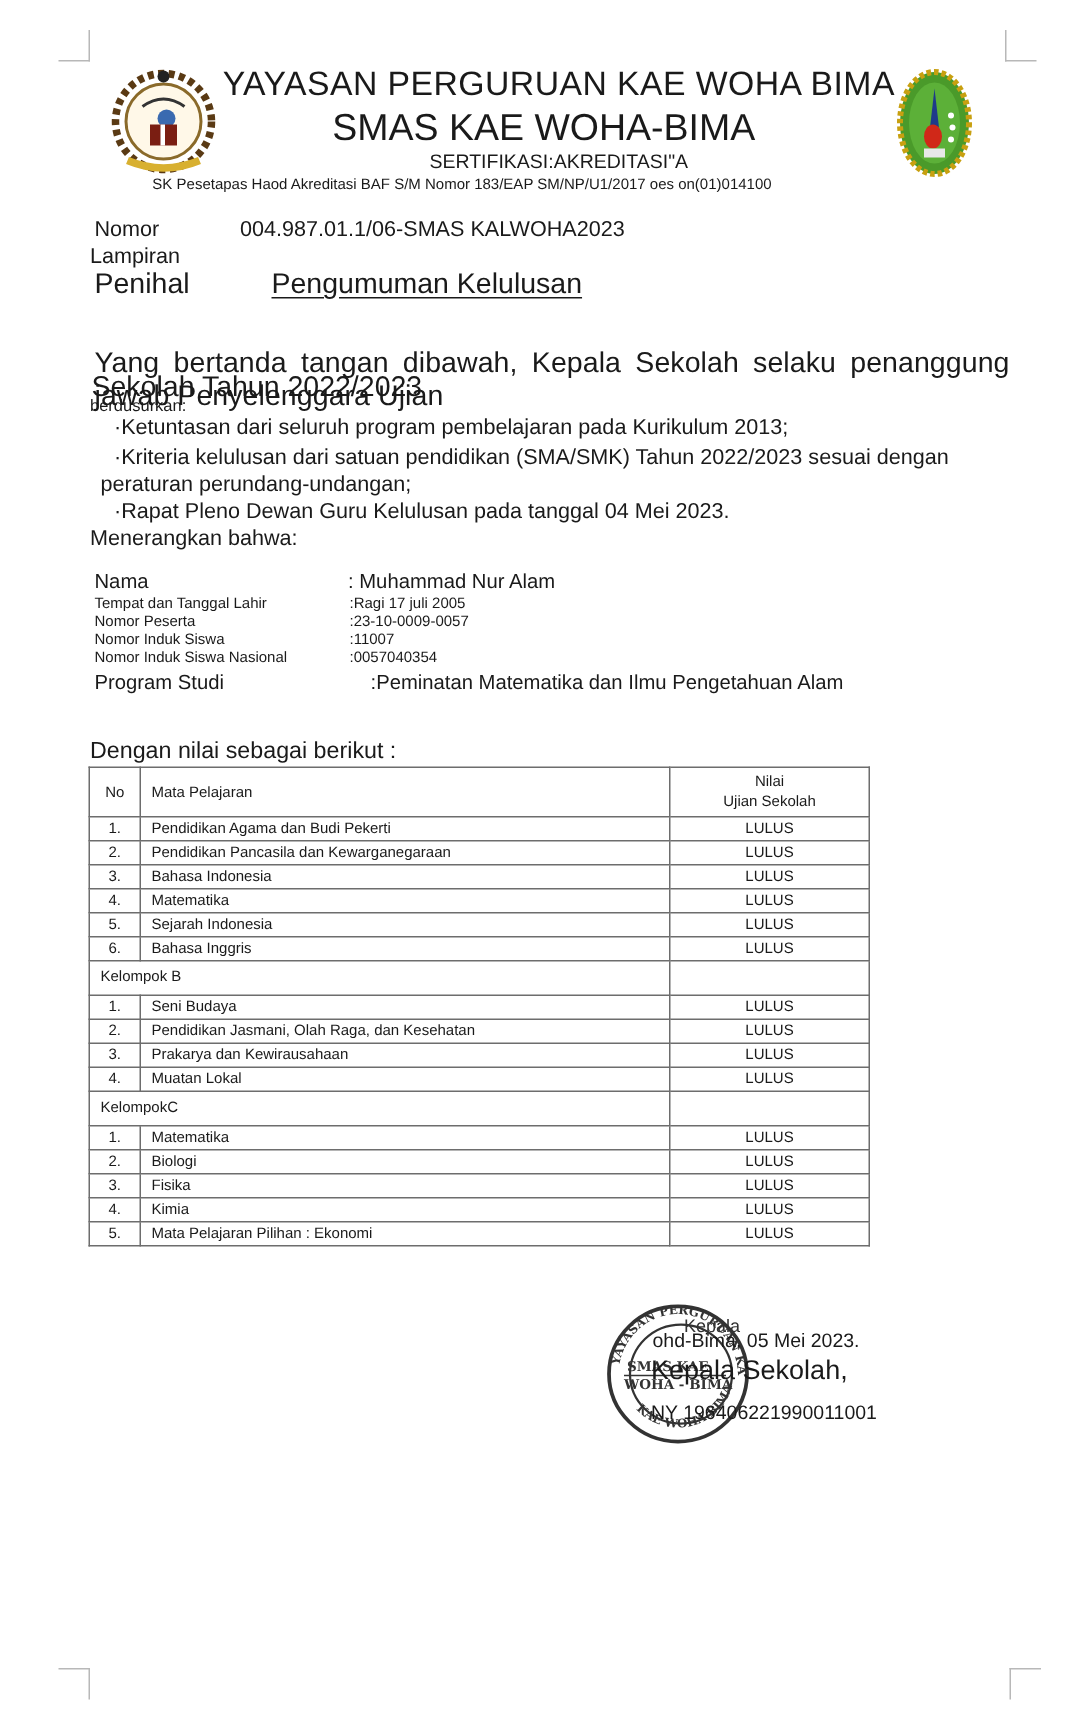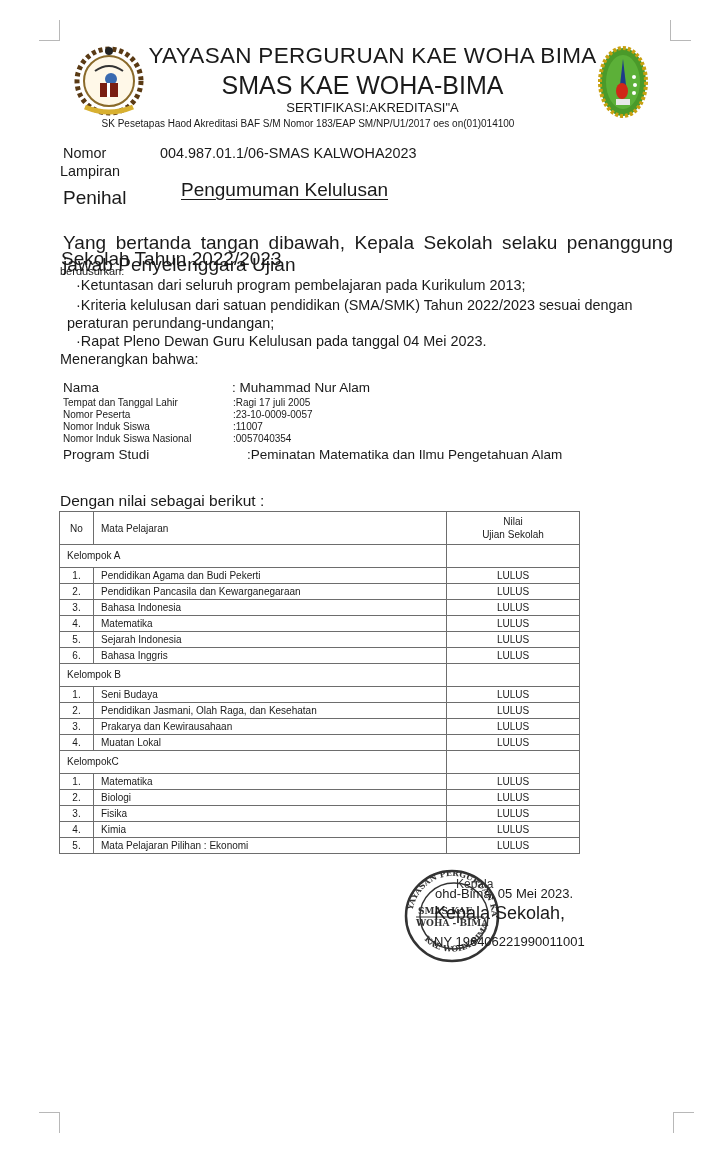--- a/index.html
+++ b/index.html
@@ -65,21 +65,21 @@
 </div>
 
 <div class="abs h1">YAYASAN PERGURUAN KAE WOHA BIMA</div>
 <div class="abs h2">SMAS KAE WOHA-BIMA</div>
 <div class="abs h3">SERTIFIKASI:AKREDITASI"A</div>
 <div class="abs h4">SK Pesetapas Haod Akreditasi BAF S/M Nomor 183/EAP SM/NP/U1/2017 oes on(01)014100</div>
 
 <div class="abs body14" style="left:63px;top:145px;">Nomor</div>
 <div class="abs body14" style="left:160px;top:145px;">004.987.01.1/06-SMAS KALWOHA2023</div>
 <div class="abs body14" style="left:60px;top:163px;">Lampiran</div>
-<div class="abs" style="left:63px;top:179px;font-size:19px;margin-top:8px;">Penihal</div>
+<div class="abs" style="left:63px;top:179px;font-size:19px;">Penihal</div>
 <div class="abs" style="left:181px;top:179px;font-size:19px;text-decoration:underline;text-underline-offset:3px;">Pengumuman Kelulusan</div>
 
 <div class="abs body13" style="left:63px;top:232px;width:610px;text-align:justify;letter-spacing:0.05px;">Yang bertanda tangan dibawah, Kepala Sekolah selaku penanggung jawab Penyelenggara Ujian</div>
 <div class="abs body13" style="left:61px;top:248px;">Sekolah Tahun 2022/2023</div>
 <div class="abs" style="left:60px;top:265px;font-size:11px;">berdusurkan:</div>
 <div class="abs body14" style="left:76px;top:277px;text-align:center;">·Ketuntasan dari seluruh program pembelajaran pada Kurikulum 2013;</div>
 <div class="abs body14" style="left:76px;top:297px;">·Kriteria kelulusan dari satuan pendidikan (SMA/SMK) Tahun 2022/2023 sesuai dengan</div>
 <div class="abs body14" style="left:67px;top:315px;">peraturan perundang-undangan;</div>
 <div class="abs body14" style="left:76px;top:333px;">·Rapat Pleno Dewan Guru Kelulusan pada tanggal 04 Mei 2023.</div>
 <div class="abs body14" style="left:60px;top:351px;">Menerangkan bahwa:</div>
@@ -102,24 +102,20 @@
 <table class="grades">
   <tbody id="grades-body">
     <tr class="head">
       <td class="no">No</td>
       <td class="subj">Mata Pelajaran</td>
       <td class="val">
         <div>Nilai</div>
         <div>Ujian Sekolah</div>
       </td>
     </tr>
-  <tr class="grp">
-        <td colspan="2" class="gl">Kelompok A</td>
-        <td class="val"></td>
-      </tr>
       <tr class="item">
         <td class="no">1.</td>
         <td class="subj">Pendidikan Agama dan Budi Pekerti</td>
         <td class="val">LULUS</td>
       </tr>
       <tr class="item">
         <td class="no">2.</td>
         <td class="subj">Pendidikan Pancasila dan Kewarganegaraan</td>
         <td class="val">LULUS</td>
       </tr>

